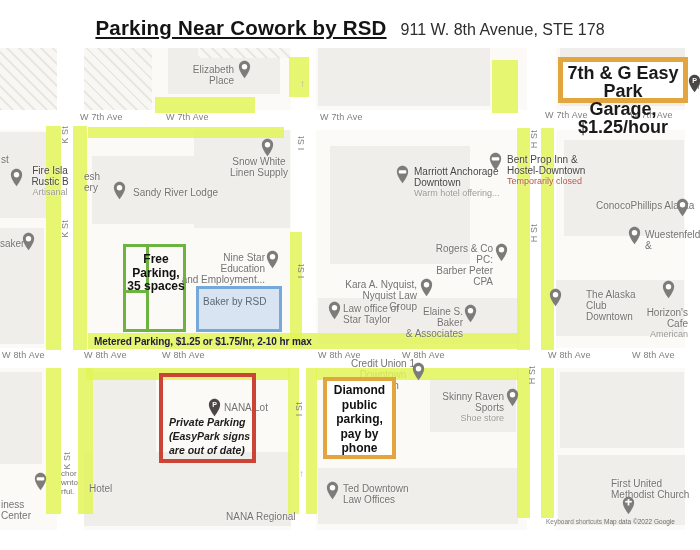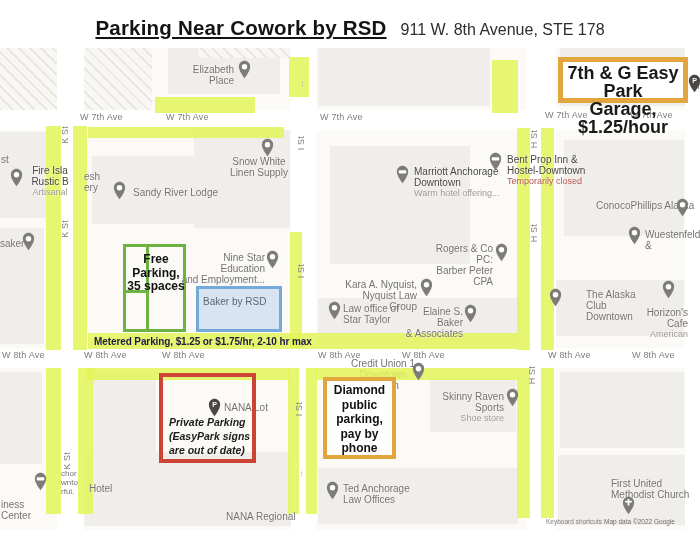--- a/index.html
+++ b/index.html
@@ -249,21 +249,21 @@
     <div class="place" style="left: 224px; top: 402px; width: 50px; text-align: left;"><span>NANA Lot</span></div>
     <div class="pin" style="left: 208px; top: 398px;"><svg viewBox="0 0 24 34" width="13" height="19">
         <path d="M12 1C6.2 1 1.6 5.7 1.6 11.7 1.6 19.8 12 33 12 33s10.4-13.2 10.4-21.3C22.4 5.7 17.8 1 12 1z" fill="#4a4745"></path>
         <text x="12" y="17" font-size="13" font-weight="bold" fill="#fff" text-anchor="middle" font-family="Liberation Sans, sans-serif">P</text>
       </svg></div>
     <div class="place" style="left: 424px; top: 391px; width: 80px; text-align: right;"><span>Skinny Raven Sports</span><span class="sub">Shoe store</span></div>
     <div class="pin" style="left: 506px; top: 388px;"><svg viewBox="0 0 24 34" width="13" height="19">
         <path d="M12 1C6.2 1 1.6 5.7 1.6 11.7 1.6 19.8 12 33 12 33s10.4-13.2 10.4-21.3C22.4 5.7 17.8 1 12 1z" fill="#7e7c79"></path>
         <circle cx="12" cy="12" r="5" fill="#fff"></circle>
       </svg></div>
-    <div class="place" style="left: 343px; top: 483px; width: 70px; text-align: left;"><span>Ted Anchorage
+    <div class="place" style="left: 343px; top: 483px; width: 70px; text-align: left;"><span>Ted Downtown
 Law Offices</span></div>
     <div class="pin" style="left: 326px; top: 481px;"><svg viewBox="0 0 24 34" width="13" height="19">
         <path d="M12 1C6.2 1 1.6 5.7 1.6 11.7 1.6 19.8 12 33 12 33s10.4-13.2 10.4-21.3C22.4 5.7 17.8 1 12 1z" fill="#7e7c79"></path>
         <circle cx="12" cy="12" r="5" fill="#fff"></circle>
       </svg></div>
     <div class="place" style="left: 611px; top: 478px; width: 86px; text-align: left;"><span>First United
 Methodist Church</span></div>
     <div class="pin" style="left: 622px; top: 496px;"><svg viewBox="0 0 24 34" width="13" height="19">
         <path d="M12 1C6.2 1 1.6 5.7 1.6 11.7 1.6 19.8 12 33 12 33s10.4-13.2 10.4-21.3C22.4 5.7 17.8 1 12 1z" fill="#7e7c79"></path>
         <rect x="10.4" y="5" width="3.2" height="12" fill="#fff"></rect>

